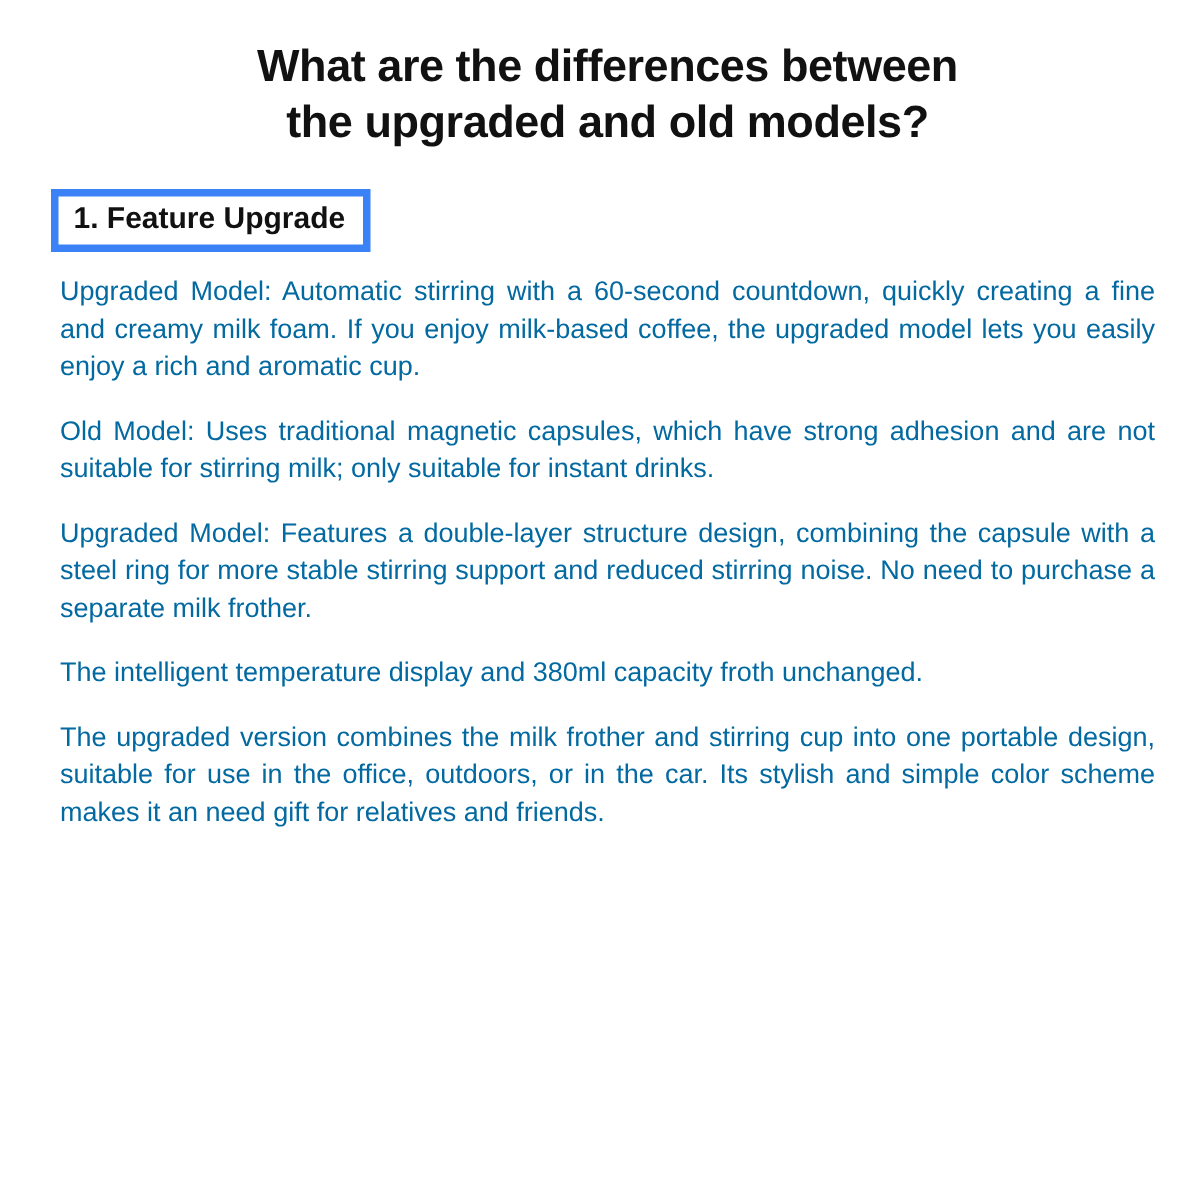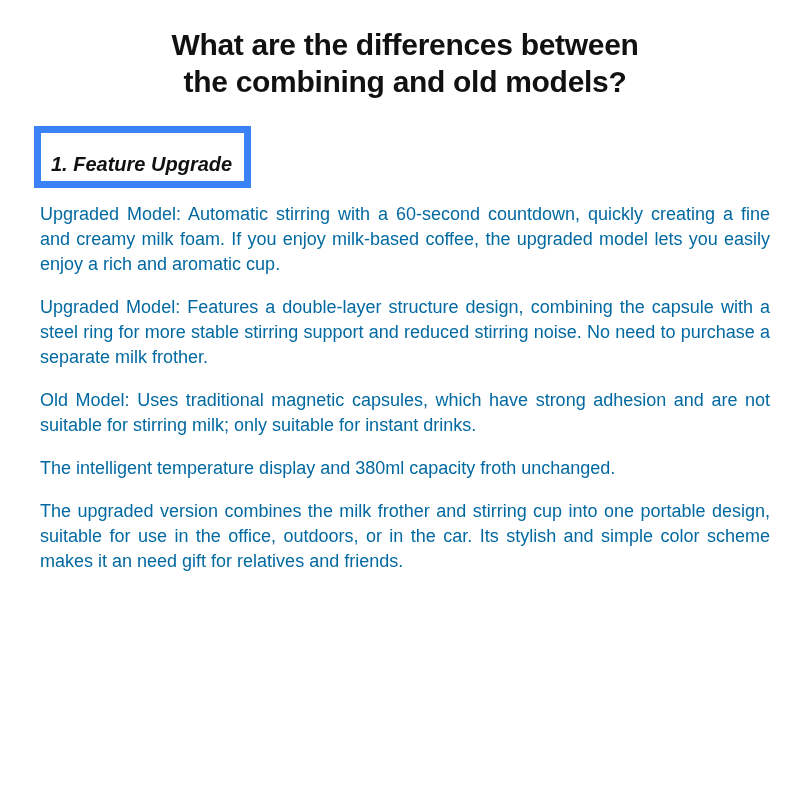--- a/index.html
+++ b/index.html
@@ -27,60 +27,59 @@
     font-size: 30px;
     font-weight: 700;
     line-height: 37px;
     letter-spacing: -0.3px;
     color: #111111;
     margin-bottom: 26px;
   }
 
   .section .heading-box {
     display: inline-block;
-    border: 7px solid #3b82f6;
+    border: 5px solid #3b82f6;
     background: #ffffff;
-    padding: 20px 12px 5px 10px;
+    padding: 4px 12px 5px 10px;
     margin: 0 0 14px -6px;
     font-size: 20px;
     font-weight: 700;
     line-height: 23px;
     color: #111111;
-    font-style: italic;
   }
 
   .section p {
     font-size: 18px;
     line-height: 25px;
     text-align: justify;
     color: #0369a1;
     margin: 0 0 18px 0;
   }
 </style>
 </head>
 <body>
 
 <div class="page">
   <div class="content">
 
     <h1 class="title">
       <span>What are the differences between</span><br>
-      <span>the combining and old models?</span>
+      <span>the upgraded and old models?</span>
     </h1>
 
     <div class="section">
       <div class="heading-box">
         <span>1. Feature Upgrade</span>
       </div>
       <p>Upgraded Model: Automatic stirring with a 60-second countdown, quickly creating a fine and creamy milk foam. If you enjoy milk-based coffee, the upgraded model lets you easily enjoy a rich and aromatic cup.</p>
     </div>
 
     <div class="section">
+      <p>Old Model: Uses traditional magnetic capsules, which have strong adhesion and are not suitable for stirring milk; only suitable for instant drinks.</p>
       <p>Upgraded Model: Features a double-layer structure design, combining the capsule with a steel ring for more stable stirring support and reduced stirring noise. No need to purchase a separate milk frother.</p>
-      <p>Old Model: Uses traditional magnetic capsules, which have strong adhesion and are not suitable for stirring milk; only suitable for instant drinks.</p>
     </div>
 
     <div class="section">
       <p>The intelligent temperature display and 380ml capacity froth unchanged.</p>
       <p>The upgraded version combines the milk frother and stirring cup into one portable design, suitable for use in the office, outdoors, or in the car. Its stylish and simple color scheme makes it an need gift for relatives and friends.</p>
     </div>
 
   </div>
 </div>
 

